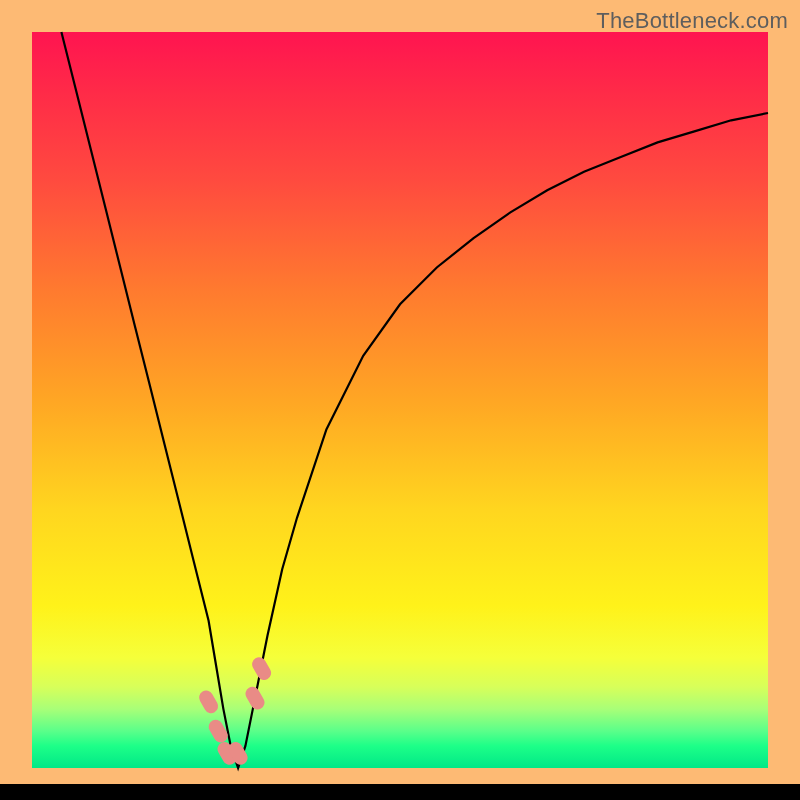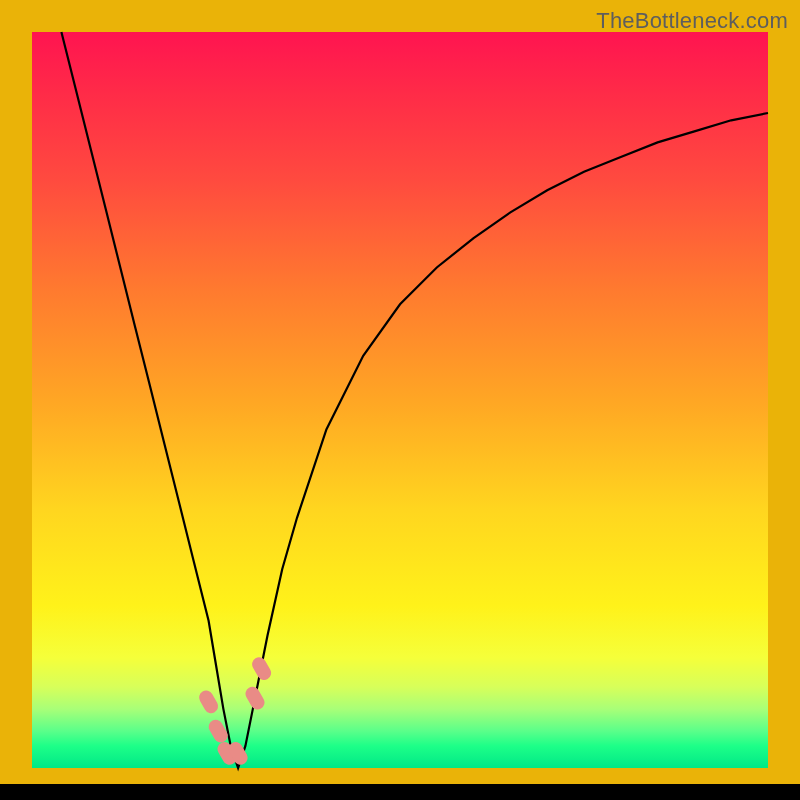--- a/index.html
+++ b/index.html
@@ -10,21 +10,21 @@
     background: #000;
     overflow: hidden;
     font-family: Arial, Helvetica, sans-serif;
   }
   .frame {
     position: absolute;
     left: 0;
     top: 0;
     width: 800px;
     height: 784px;
-    background: #eab308;
+    background: #fdba74;
   }
   .plot-area {
     position: absolute;
     left: 32px;
     top: 32px;
     width: 736px;
     height: 736px;
     
     background: linear-gradient(
       to bottom,

